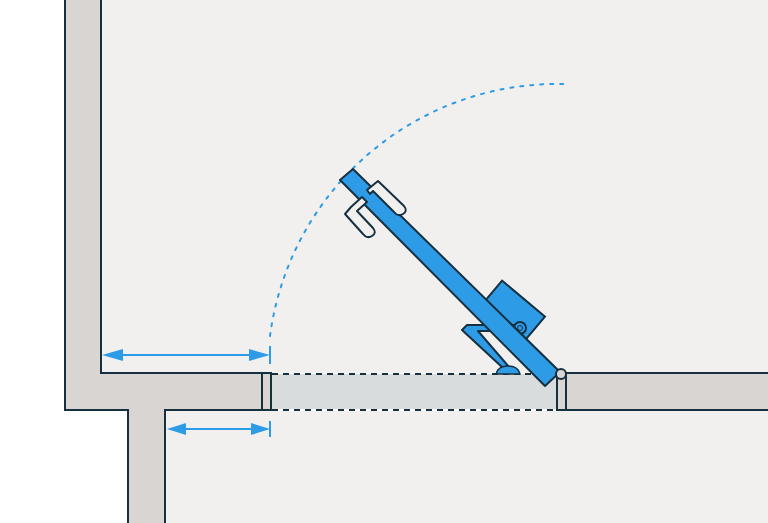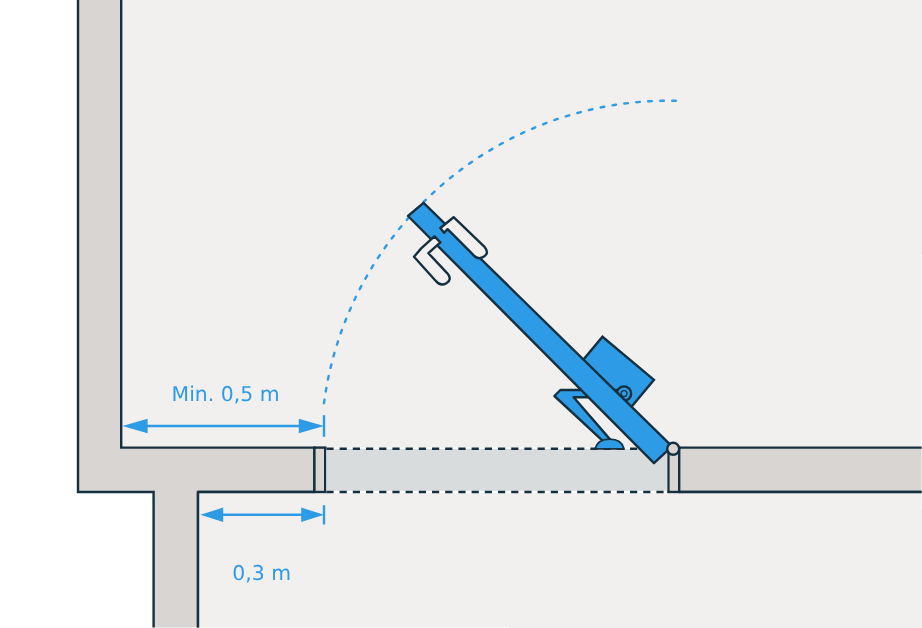--- a/index.html
+++ b/index.html
@@ -74,15 +74,13 @@
     </g>
 
     <g stroke="#2e9be6" fill="#2e9be6">
       <line x1="176" y1="429" x2="262" y2="429" stroke-width="2"></line>
       <path d="M167,429 L186,423 L186,435 Z" stroke="none"></path>
       <path d="M270,429 L251,423 L251,435 Z" stroke="none"></path>
       <line x1="270" y1="421" x2="270" y2="437" stroke-width="2"></line>
     </g>
   </svg>
 
-  <div class="label" style="left:118px; top:318px; width:140px;">Min. 0,5 m</div>
-  <div class="label" style="left:178px; top:467px; width:80px;">0,3 m</div>
 </div>
 
 </body></html>

